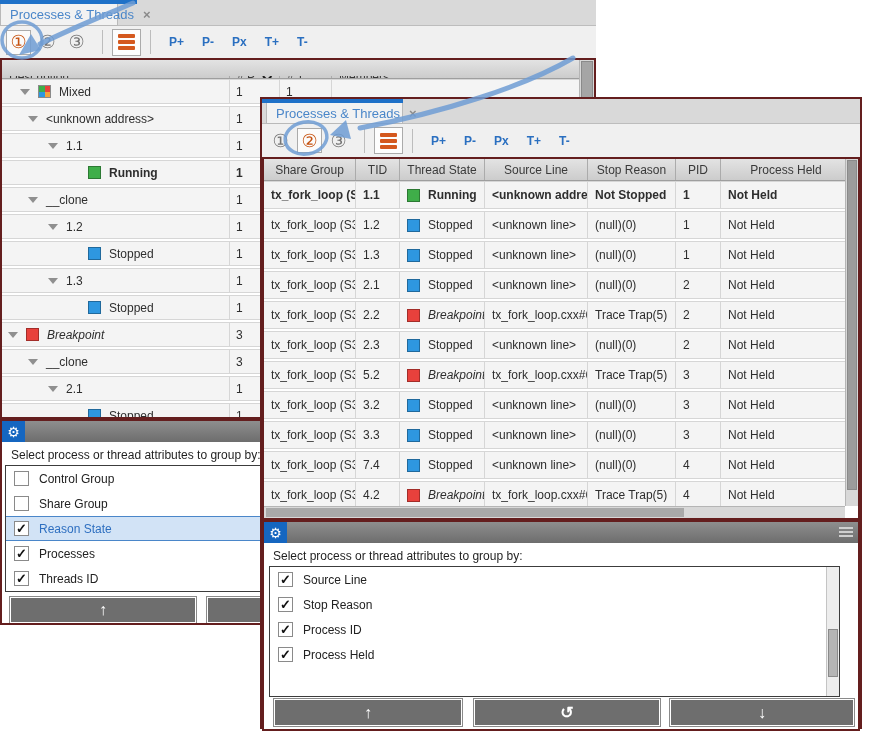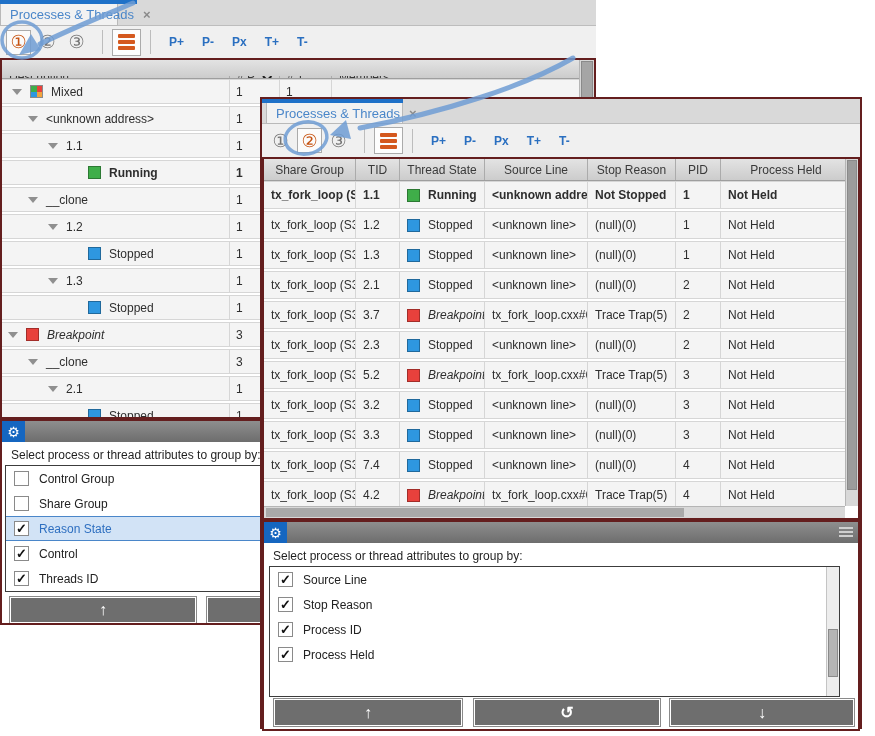--- a/index.html
+++ b/index.html
@@ -124,21 +124,21 @@
         </div>
       <div class="hcell">
           <span># T</span>
         </div>
       <div class="hcell" style="border-right:none;">
           <span>Members</span>
         </div>
     </div>
     <div class="rows" id="back-rows">
         <div class="brow">
-          <div class="cell" style="padding-left: 10px;">
+          <div class="cell" style="padding-left: 18px;">
             <div class="expander"></div>
             <div class="mixicon">
               <div class="quad" style="background: rgb(63, 174, 73);"></div>
               <div class="quad" style="background: rgb(232, 65, 60);"></div>
               <div class="quad" style="background: rgb(46, 151, 224);"></div>
               <div class="quad" style="background: rgb(242, 163, 60);"></div>
             </div>
             <div class="tlabel">Mixed</div>
           </div>
           <div class="cell num">1</div>
@@ -271,21 +271,21 @@
         <div class="attr-item">
           <div class="cbox"></div>
           <div class="clabel">Share Group</div>
         </div>
         <div class="attr-item selected">
           <div class="cbox">✓</div>
           <div class="clabel">Reason State</div>
         </div>
         <div class="attr-item">
           <div class="cbox">✓</div>
-          <div class="clabel">Control</div>
+          <div class="clabel">Processes</div>
         </div>
         <div class="attr-item">
           <div class="cbox">✓</div>
           <div class="clabel">Threads ID</div>
         </div>
       </div>
     <div class="panel-btn" id="back-btn-up">↑</div>
     <div class="panel-btn" id="back-btn-undo">↺</div>
   </div>
 </div>
@@ -383,21 +383,21 @@
             <div class="sticon" style="background: rgb(46, 151, 224);"></div>
             <div class="stlabel">Stopped</div>
           </div>
           <div class="cell">&lt;unknown line&gt;</div>
           <div class="cell">(null)(0)</div>
           <div class="cell">2</div>
           <div class="cell" style="border-right: none;">Not Held</div>
         </div>
         <div class="frow">
           <div class="cell">tx_fork_loop (S3)</div>
-          <div class="cell">3.7</div>
+          <div class="cell">2.2</div>
           <div class="cell">
             <div class="sticon" style="background: rgb(232, 65, 60);"></div>
             <div class="stlabel italic">Breakpoint</div>
           </div>
           <div class="cell">tx_fork_loop.cxx#647</div>
           <div class="cell">Trace Trap(5)</div>
           <div class="cell">2</div>
           <div class="cell" style="border-right: none;">Not Held</div>
         </div>
         <div class="frow">

